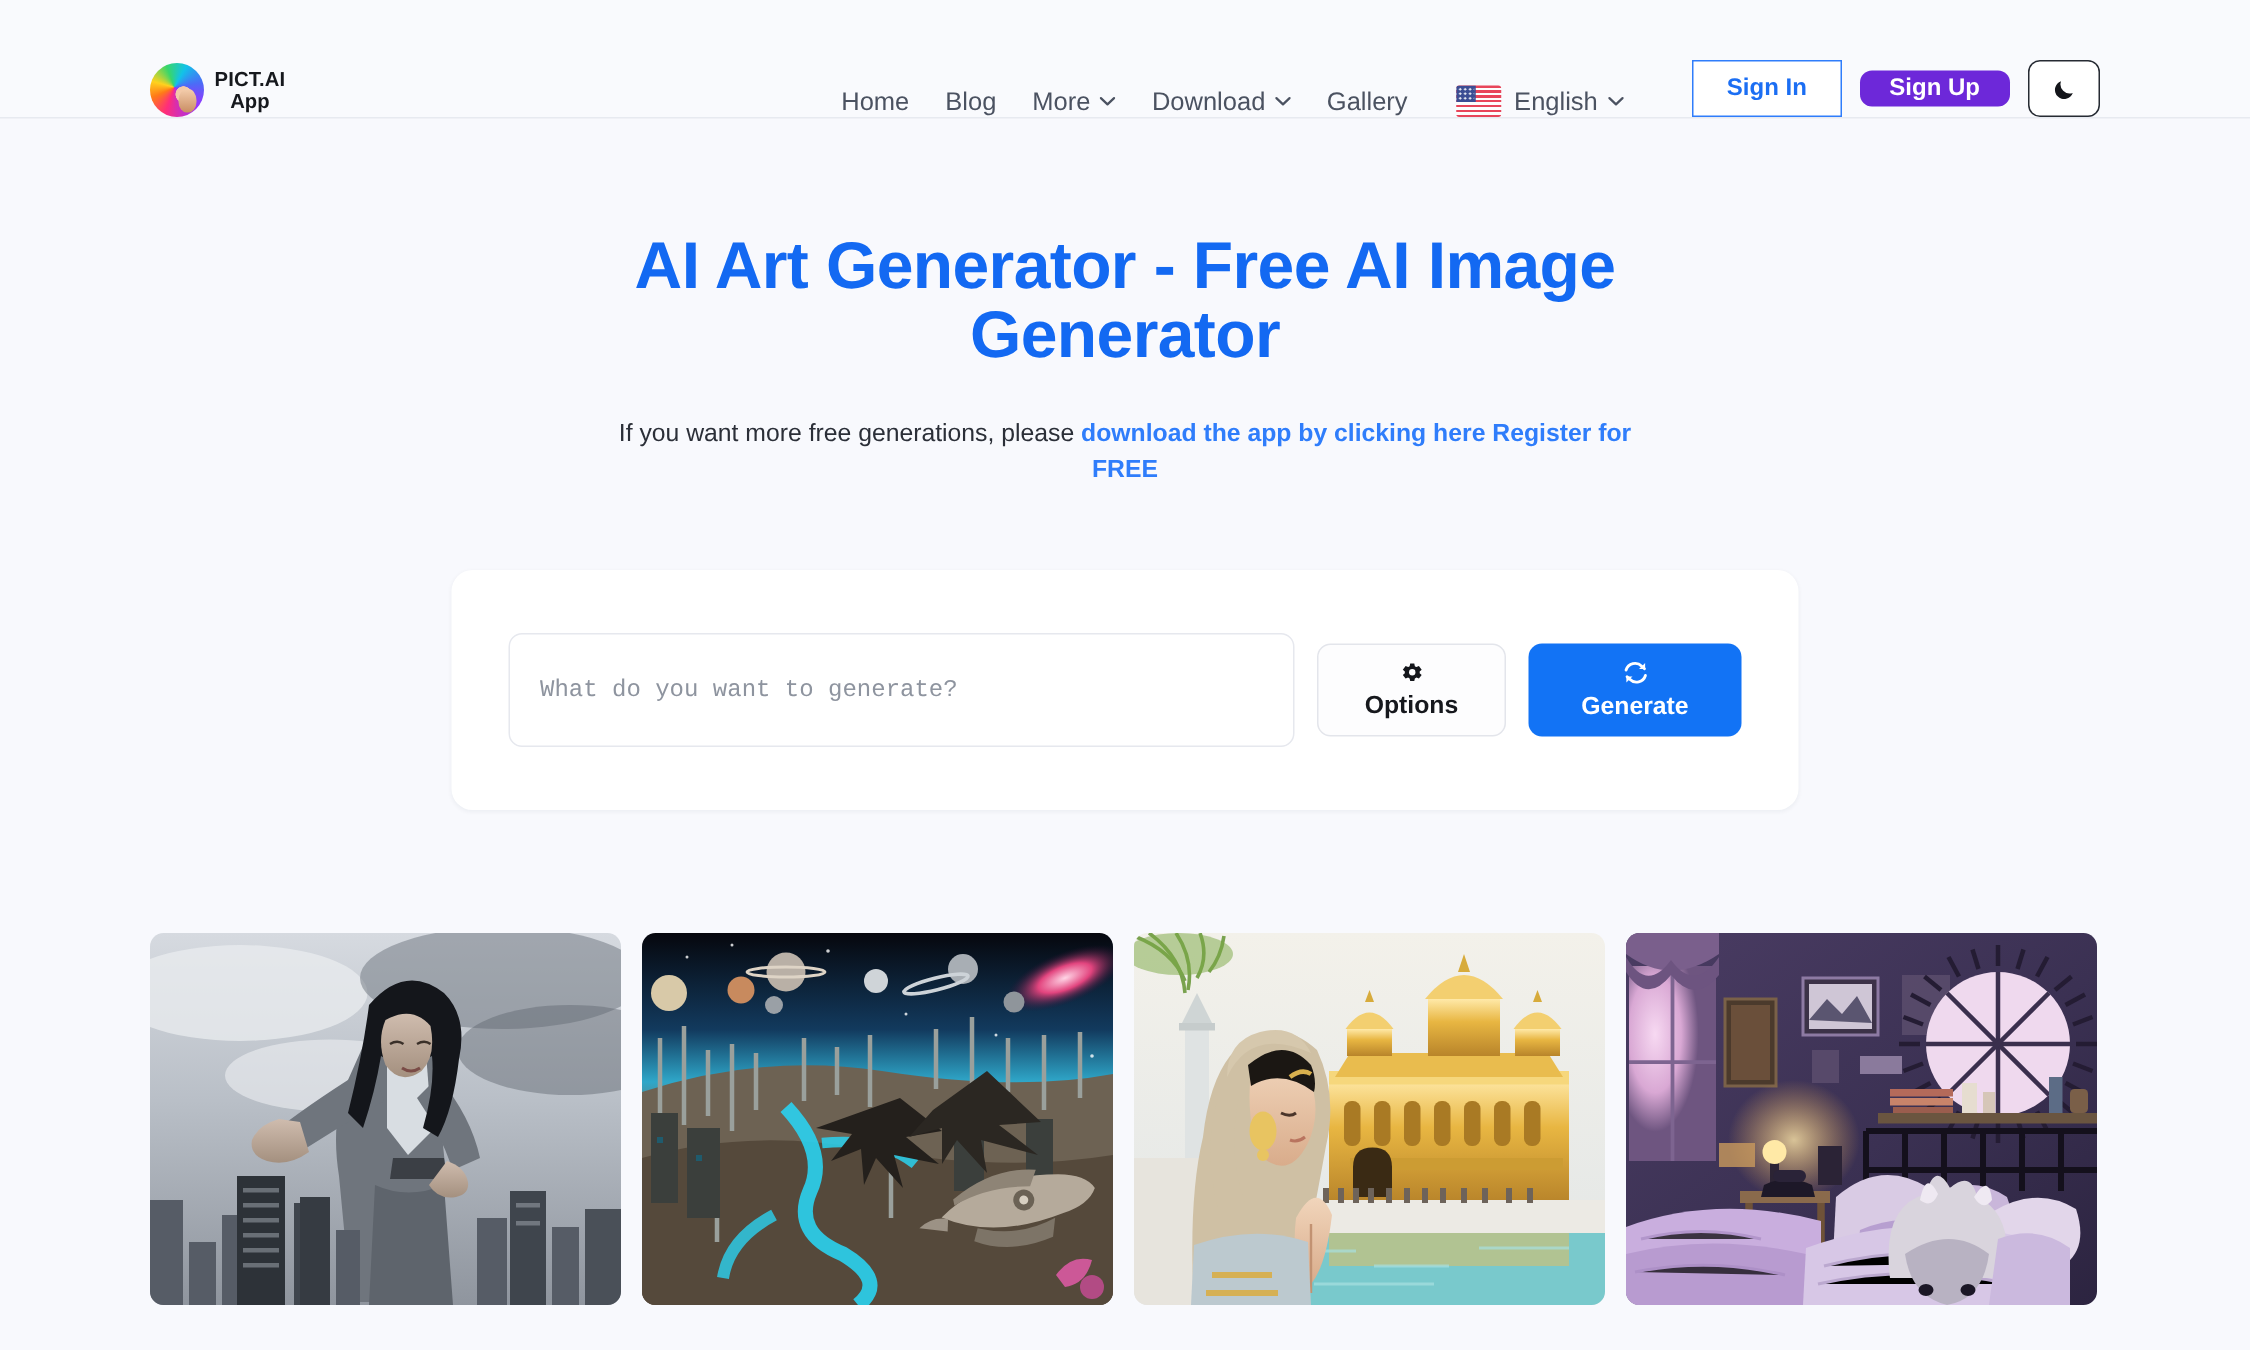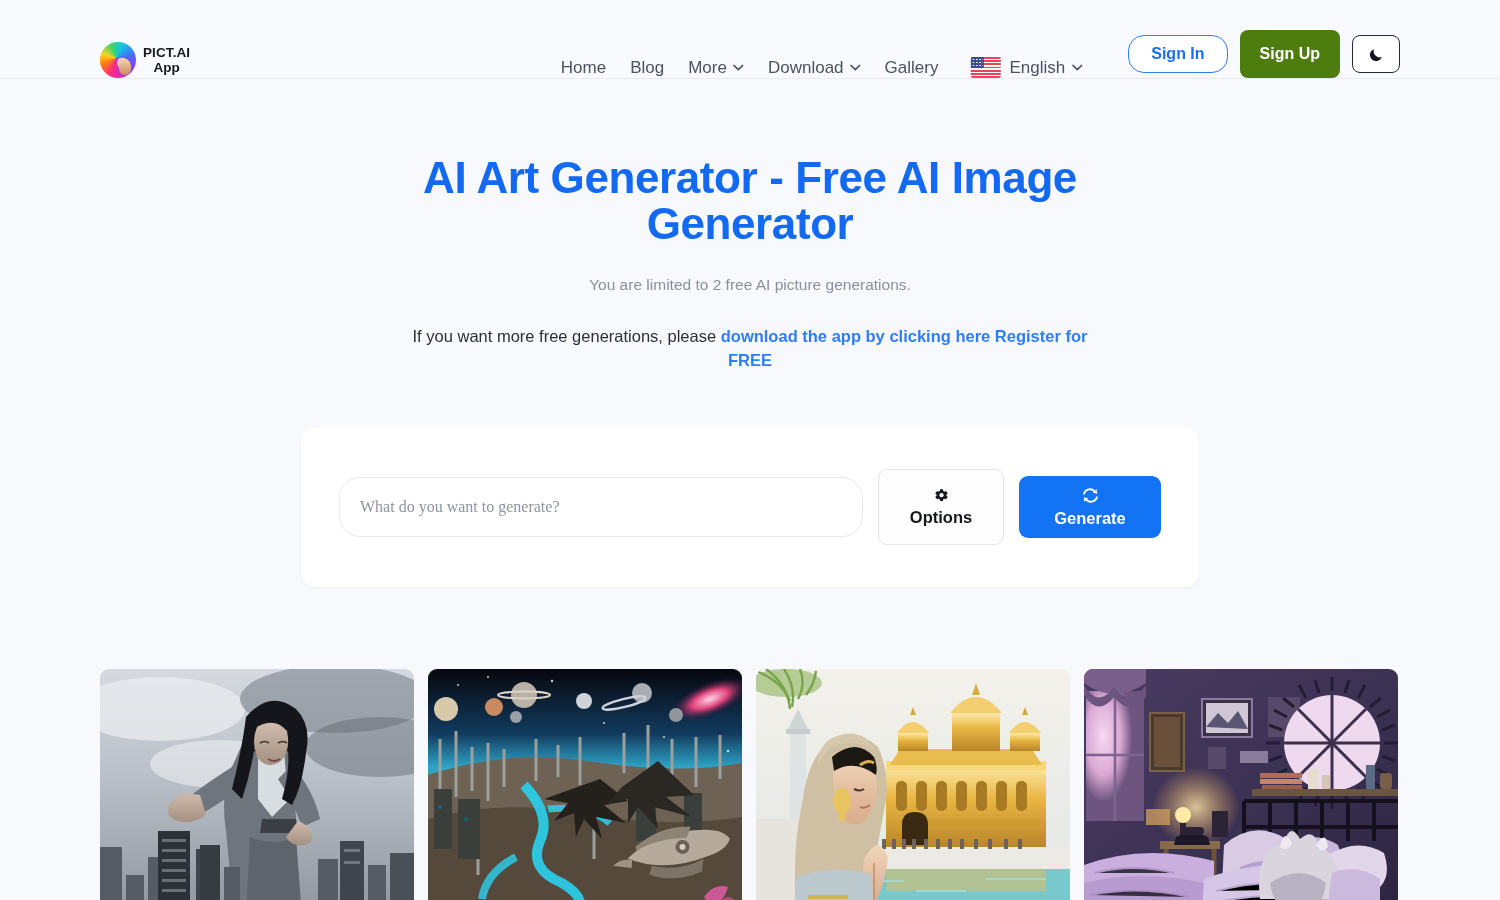--- a/index.html
+++ b/index.html
@@ -145,38 +145,38 @@
   .actions {
     margin-left: auto;
     display: flex;
     align-items: center;
     gap: 12px;
   }
 
   .btn-signin {
     height: 38px;
     padding: 0 22px;
-    border-radius: 16px;
+    border-radius: 0;
     border: 1px solid #2f7dfb;
     background: #ffffff;
     color: #1b6ef3;
     font-size: 16px;
     font-weight: 700;
     font-family: inherit;
     cursor: pointer;
     display: flex;
     align-items: center;
   }
 
   .btn-signup {
-    height: 48px;
+    height: 24px;
     padding: 0 20px;
     border-radius: 8px;
     border: none;
-    background: #4d7c0f;
+    background: #6d28d9;
     color: #ffffff;
     font-size: 16px;
     font-weight: 700;
     font-family: inherit;
     cursor: pointer;
     display: flex;
     align-items: center;
   }
 
   .btn-theme {
@@ -238,35 +238,35 @@
     border-radius: 14px;
     box-shadow: 0 1px 3px rgba(22,30,60,.05);
     padding: 42px 38px;
     display: flex;
     align-items: center;
     gap: 15px;
   }
 
   .prompt-input {
     flex: 1;
-    height: 60px;
+    height: 76px;
     border: 1px solid #e6e8ee;
-    border-radius: 21px;
+    border-radius: 9px;
     background: #ffffff;
-    font-family: Liberation Serif, serif;
+    font-family: Liberation Mono, monospace;
     font-size: 16px;
     color: #2b2f38;
     padding: 0 20px;
     outline: none;
   }
   .prompt-input::placeholder { color: #8e949f; }
 
   .btn-options {
     width: 126px;
-    height: 76px;
+    height: 62px;
     border: 1px solid #e3e5eb;
     border-radius: 9px;
     background: #fdfdfe;
     font-family: inherit;
     cursor: pointer;
     display: flex;
     flex-direction: column;
     align-items: center;
     justify-content: center;
     gap: 3px;
@@ -374,21 +374,20 @@
     <button class="btn-theme">
       <svg width="17" height="17" viewBox="0 0 20 20">
         <path d="M16.3 12.9A7.2 7.2 0 0 1 7.1 3.7a7.2 7.2 0 1 0 9.2 9.2z" fill="#14161b"></path>
       </svg>
     </button>
   </div>
 </div>
 
 <div class="hero">
   <h1>AI Art Generator - Free AI Image Generator</h1>
-  <div class="hero-sub">You are limited to 2 free AI picture generations.</div>
   <div class="hero-note">
     <span>If you want more free generations, please </span><a class="link-blue" href="#">download the app by clicking here</a>
     <a class="link-blue" href="#">Register for FREE</a>
   </div>
 </div>
 
 <div class="panel">
   <input class="prompt-input" type="text" placeholder="What do you want to generate?" style="">
 
   <button class="btn-options">

